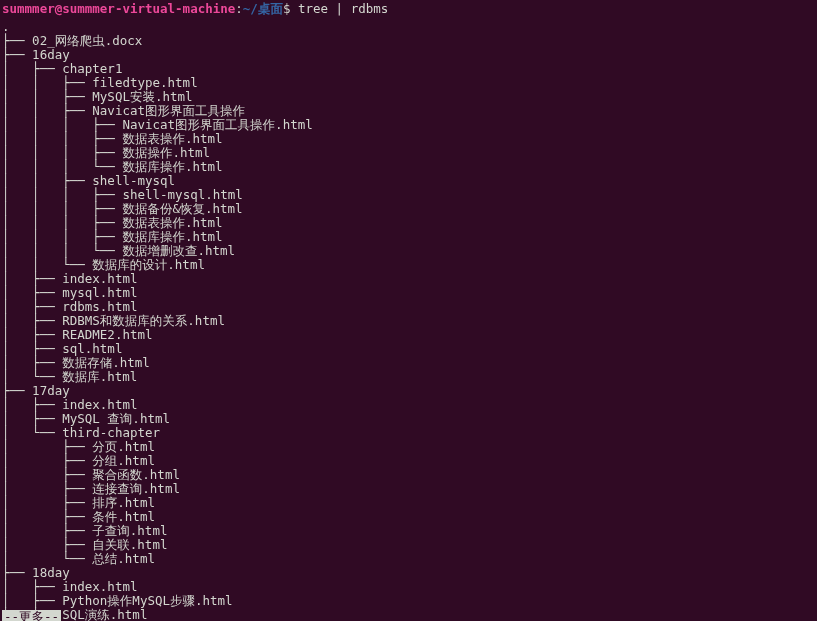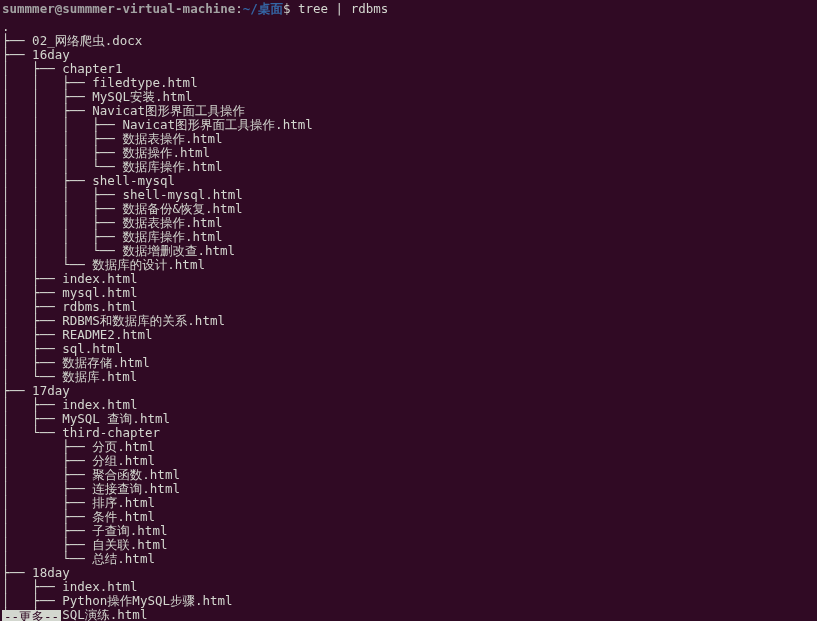--- a/index.html
+++ b/index.html
@@ -19,21 +19,21 @@
     line-height: 14px;
     color: #d3d7cf;
     -webkit-font-smoothing: none;
   }
   #prompt-line {
     white-space: pre;
     padding: 2px 0 0 2px;
     height: 16px;
     font-weight: bold;
   }
-  .p-user   { color: #a3a3a3; }
+  .p-user   { color: #ec4899; }
   .p-colon  { color: #d3d7cf; font-weight: normal; }
   .p-path   { color: #3465a4; text-align: center; }
   .p-dollar { color: #d3d7cf; font-weight: normal; }
   .p-cmd    { color: #d3d7cf; font-weight: normal; }
 
   #tree-output {
     white-space: pre;
     padding: 2px 0 0 2px;
     color: #d3d7cf;
   }

